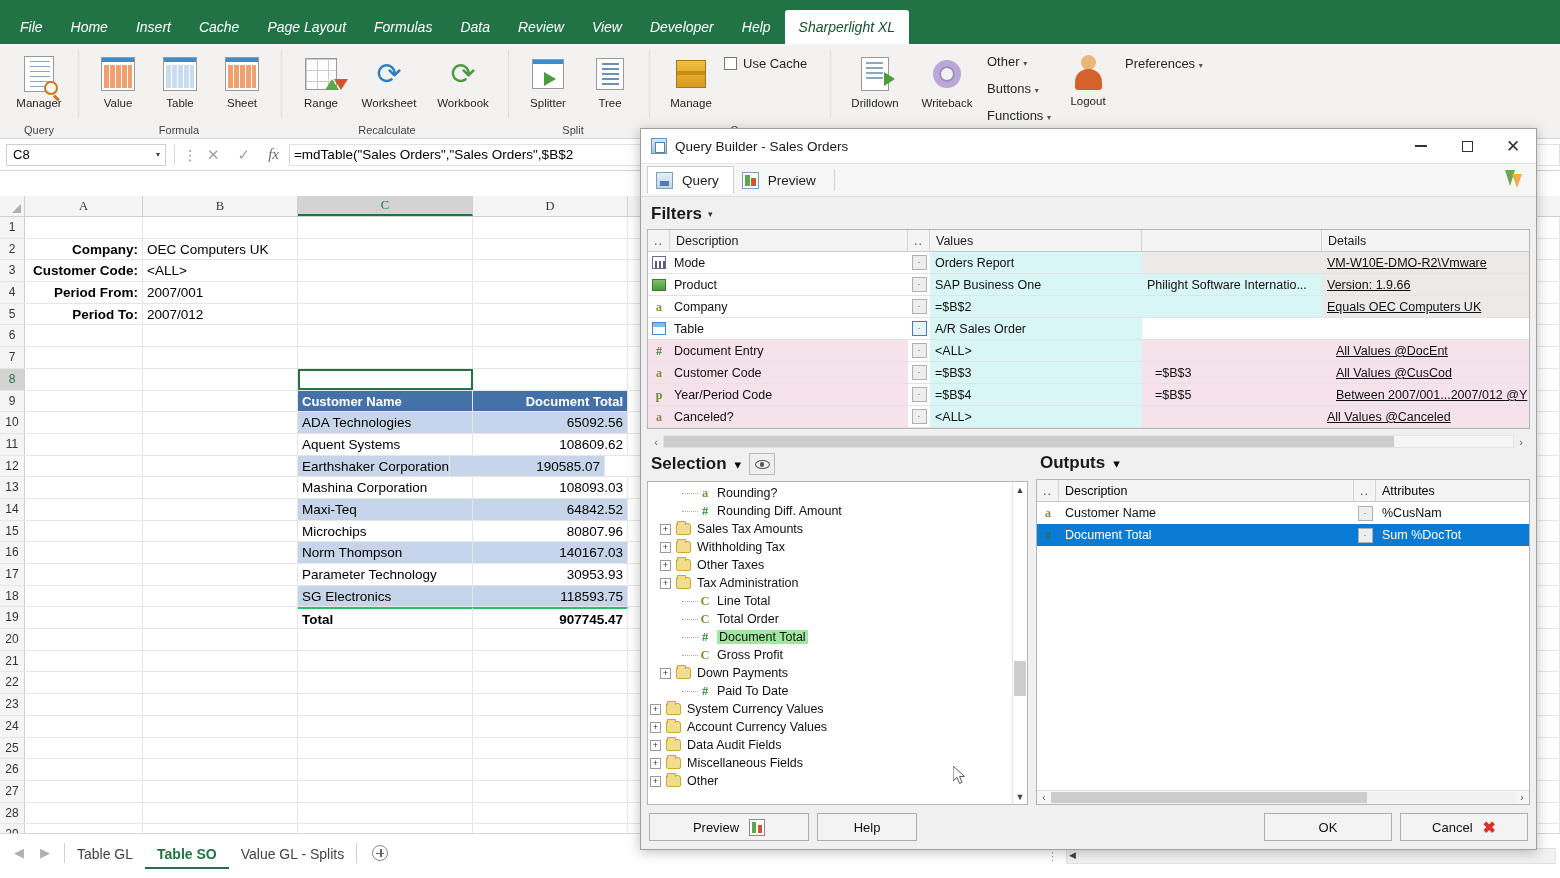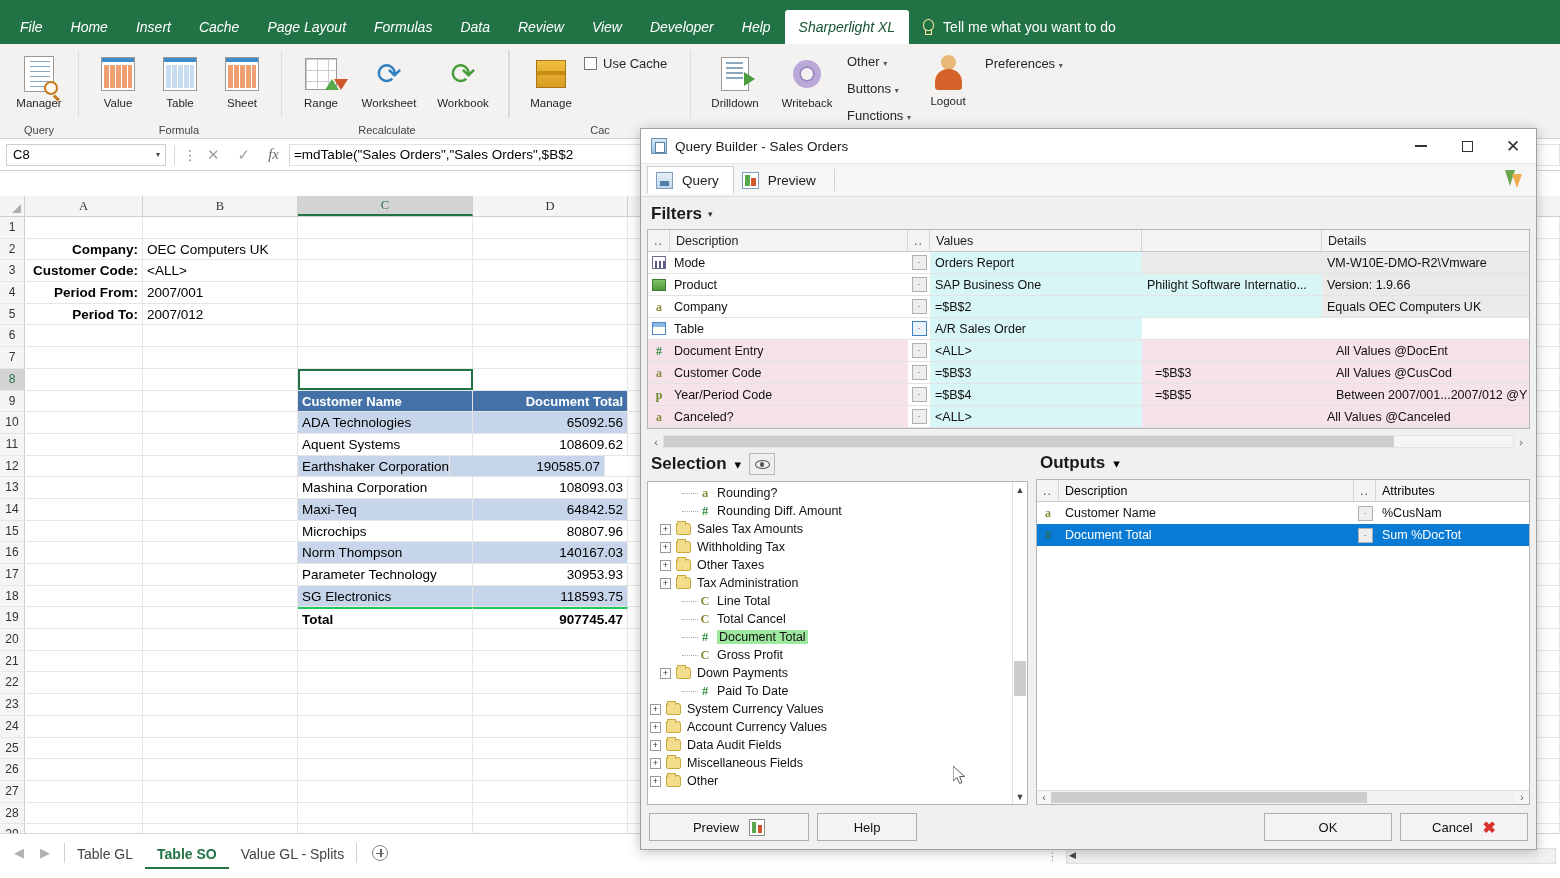--- a/index.html
+++ b/index.html
@@ -232,21 +232,21 @@
   .fg-row{display:flex;height:22px;font-size:12.5px;color:#111;border-bottom:1px solid #e3e3e3;}
   .fg-row > div{padding:0 5px;line-height:22px;overflow:hidden;white-space:nowrap;}
   .fg-icn{width:22px;display:flex !important;align-items:center;justify-content:center;padding:0 !important;}
   .fg-desc{width:238px;display:flex !important;align-items:center;gap:7px;padding-left:4px !important;}
   .fg-btncell{width:22px;display:flex !important;align-items:center;justify-content:center;padding:0 !important;}
   .mini-btn{width:15px;height:15px;border:1px solid #b0b0b0;background:#eee;font-size:9px;
     line-height:13px;text-align:center;color:#555;}
   .mini-btn.hl{border:1px solid #3f7fc1;background:#e9f1fa;}
   .fg-val{width:212px;background:#d8f6f6;position:relative;}
   .fg-val2{width:180px;position:relative;}
-  .fg-det{flex:1;position:relative;}
+  .fg-det{flex:1;position:relative;text-decoration:underline;}
   .cyan{background:#d8f6f6 !important;}
   .pinkrow .fg-icn,.pinkrow .fg-desc{background:#f6e2ea;}
   .pinkrow .fg-val2,.pinkrow .fg-det{background:#f6e2ea;}
   .grayrow .fg-val2,.grayrow .fg-det{background:#eceae8;}
   .whiterow .fg-val2{background:#fff;}
   .ficon{font-size:12px;font-weight:bold;font-family:"Liberation Serif",serif;}
   .fi-a{color:#8a8a3a;}
   .fi-hash{color:#2f8f3f;}
   .fi-p{color:#6a8a2a;}
   .fi-mode{width:14px;height:13px;background:#fff;border:1px solid #6d6d8f;
@@ -341,24 +341,20 @@
     <div class="rtab">Insert</div>
     <div class="rtab">Cache</div>
     <div class="rtab">Page Layout</div>
     <div class="rtab">Formulas</div>
     <div class="rtab">Data</div>
     <div class="rtab">Review</div>
     <div class="rtab">View</div>
     <div class="rtab">Developer</div>
     <div class="rtab">Help</div>
     <div class="rtab active">Sharperlight XL</div>
-    <div class="tellme">
-      <span class="bulb"></span>
-      <span>Tell me what you want to do</span>
-    </div>
   </div>
 
   <div class="ribbon-body">
 
     <div class="rgroup">
       <div class="rgroup-items">
         <div class="rbtn">
           <span class="ic">
               <span class="ic-doc">
                 <span class="mag"></span>
@@ -417,20 +413,37 @@
           <span class="ic">
               <span class="ic-recyc2">⟳</span>
             </span>
           <span class="lbl">Workbook</span>
         </div>
       </div>
       <div class="rgroup-label" style="width:210px">Recalculate</div>
     </div>
     <div class="rsep"></div>
 
+    <div class="rgroup">
+      <div class="rgroup-items">
+        <div class="rbtn">
+          <span class="ic">
+              <span class="ic-split"></span>
+            </span>
+          <span class="lbl">Splitter</span>
+        </div>
+        <div class="rbtn">
+          <span class="ic">
+              <span class="ic-tree"></span>
+            </span>
+          <span class="lbl">Tree</span>
+        </div>
+      </div>
+      <div class="rgroup-label" style="width:128px">Split</div>
+    </div>
     <div class="rsep"></div>
 
     <div class="rgroup">
       <div class="rgroup-items">
         <div class="rbtn" style="width:66px">
           <span class="ic">
               <span class="ic-box"></span>
             </span>
           <span class="lbl">Manage</span>
         </div>
@@ -985,21 +998,21 @@
             <span>Tax Administration</span>
           </div>
           <div class="tnode tind2">
             <span class="dashstub"></span>
             <span class="tic c">C</span>
             <span>Line Total</span>
           </div>
           <div class="tnode tind2">
             <span class="dashstub"></span>
             <span class="tic c">C</span>
-            <span>Total Cancel</span>
+            <span>Total Order</span>
           </div>
           <div class="tnode tind2">
             <span class="dashstub"></span>
             <span class="tic h">#</span>
             <span class="hl-green">Document Total</span>
           </div>
           <div class="tnode tind2">
             <span class="dashstub"></span>
             <span class="tic c">C</span>
             <span>Gross Profit</span>

